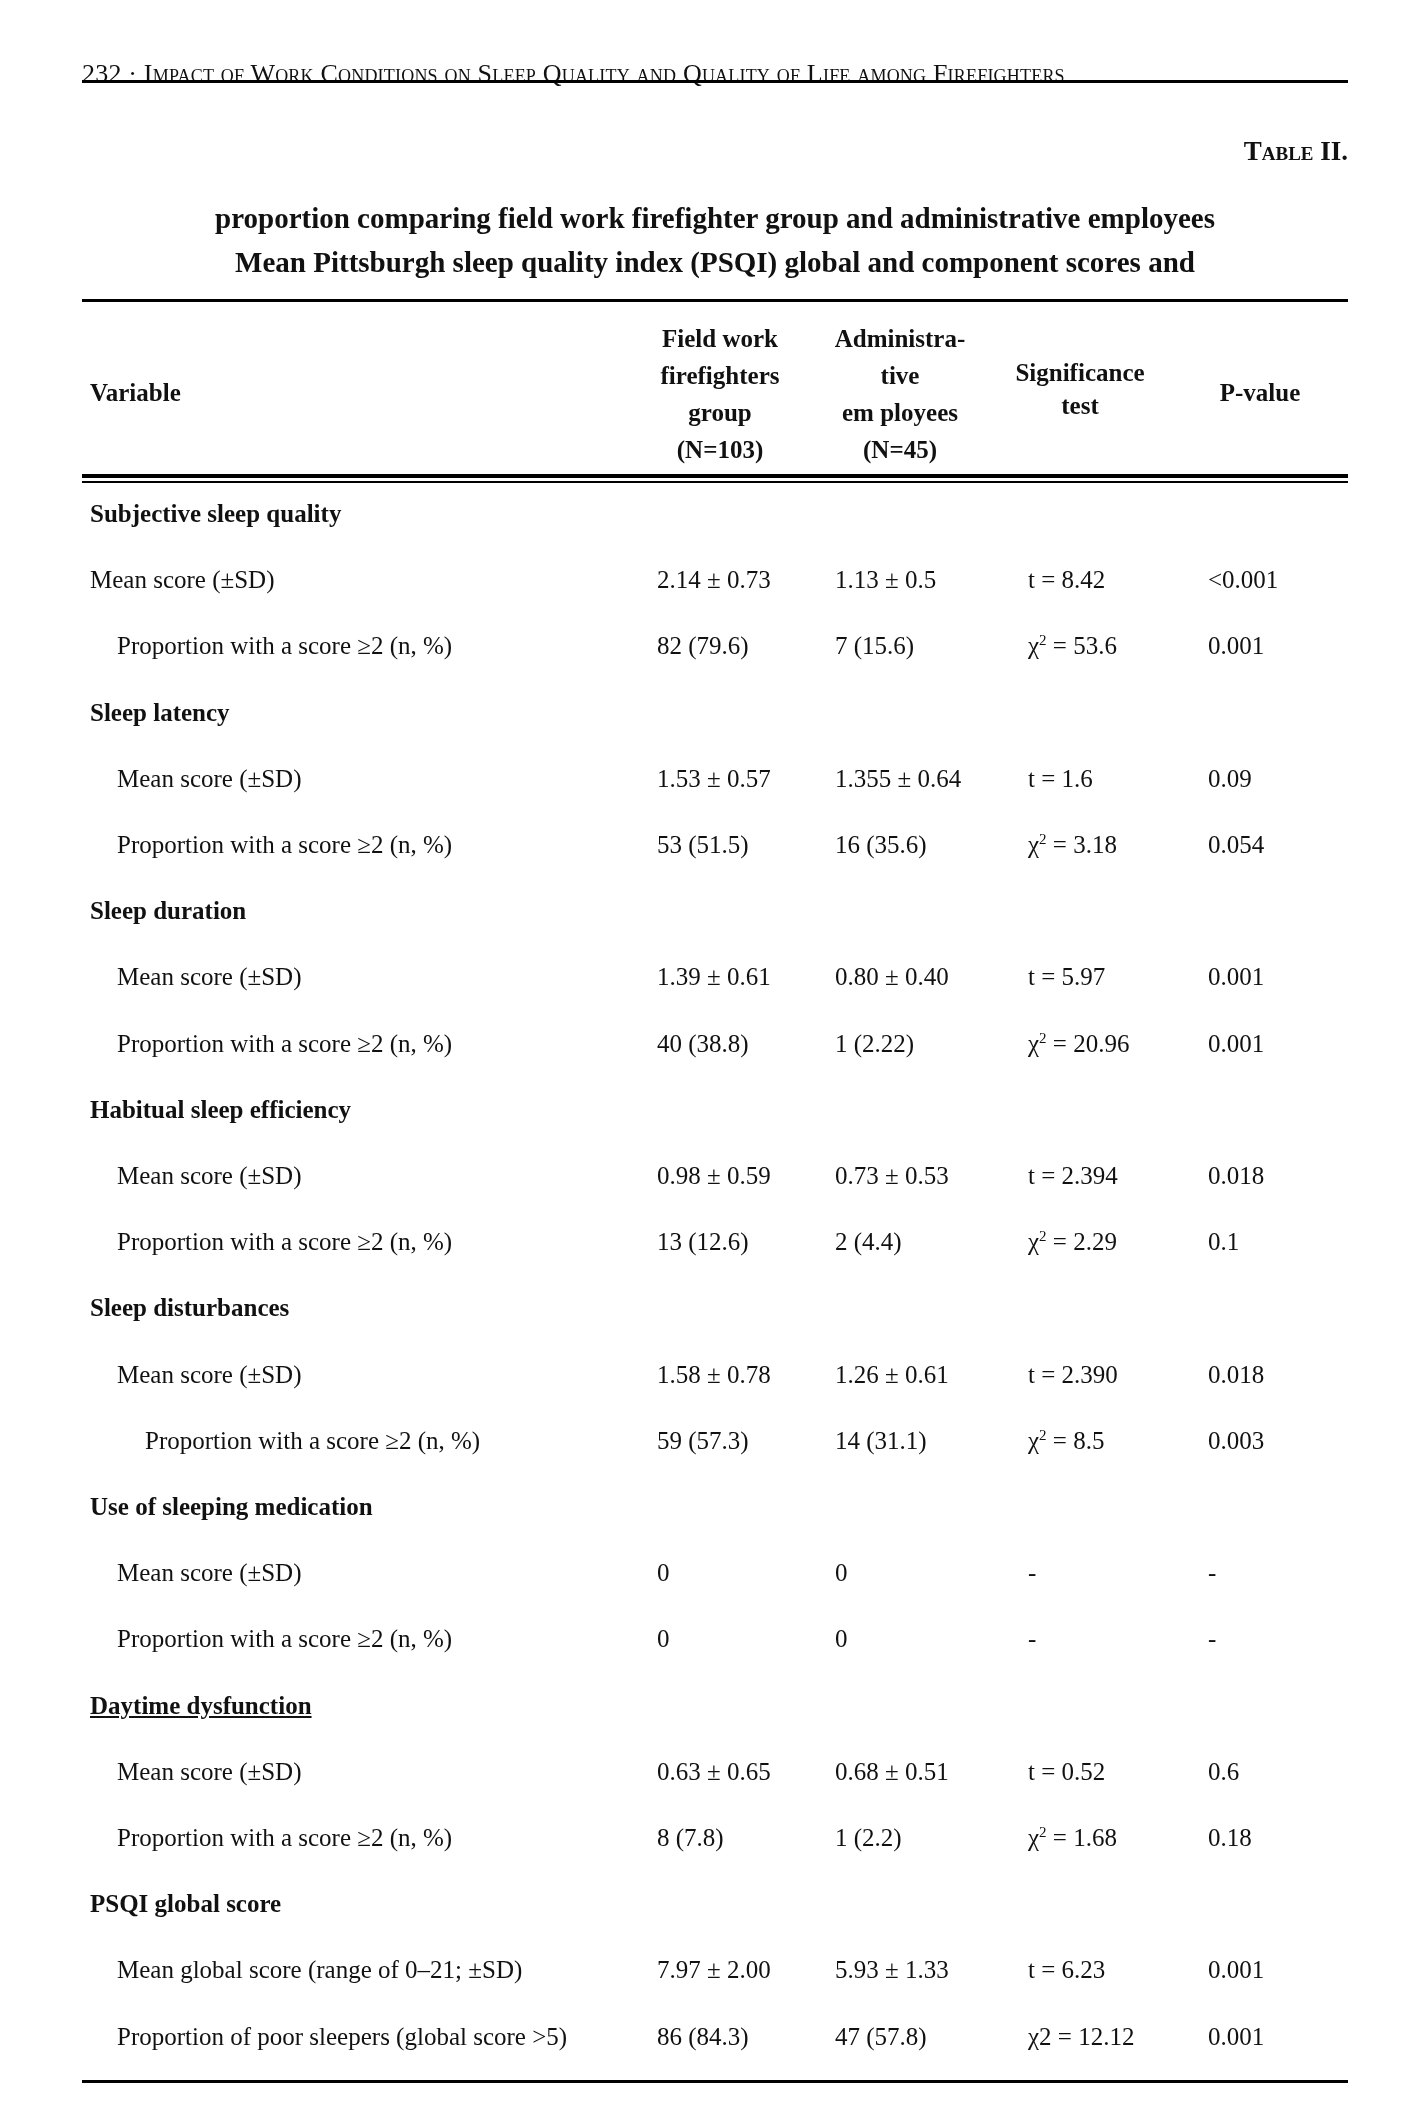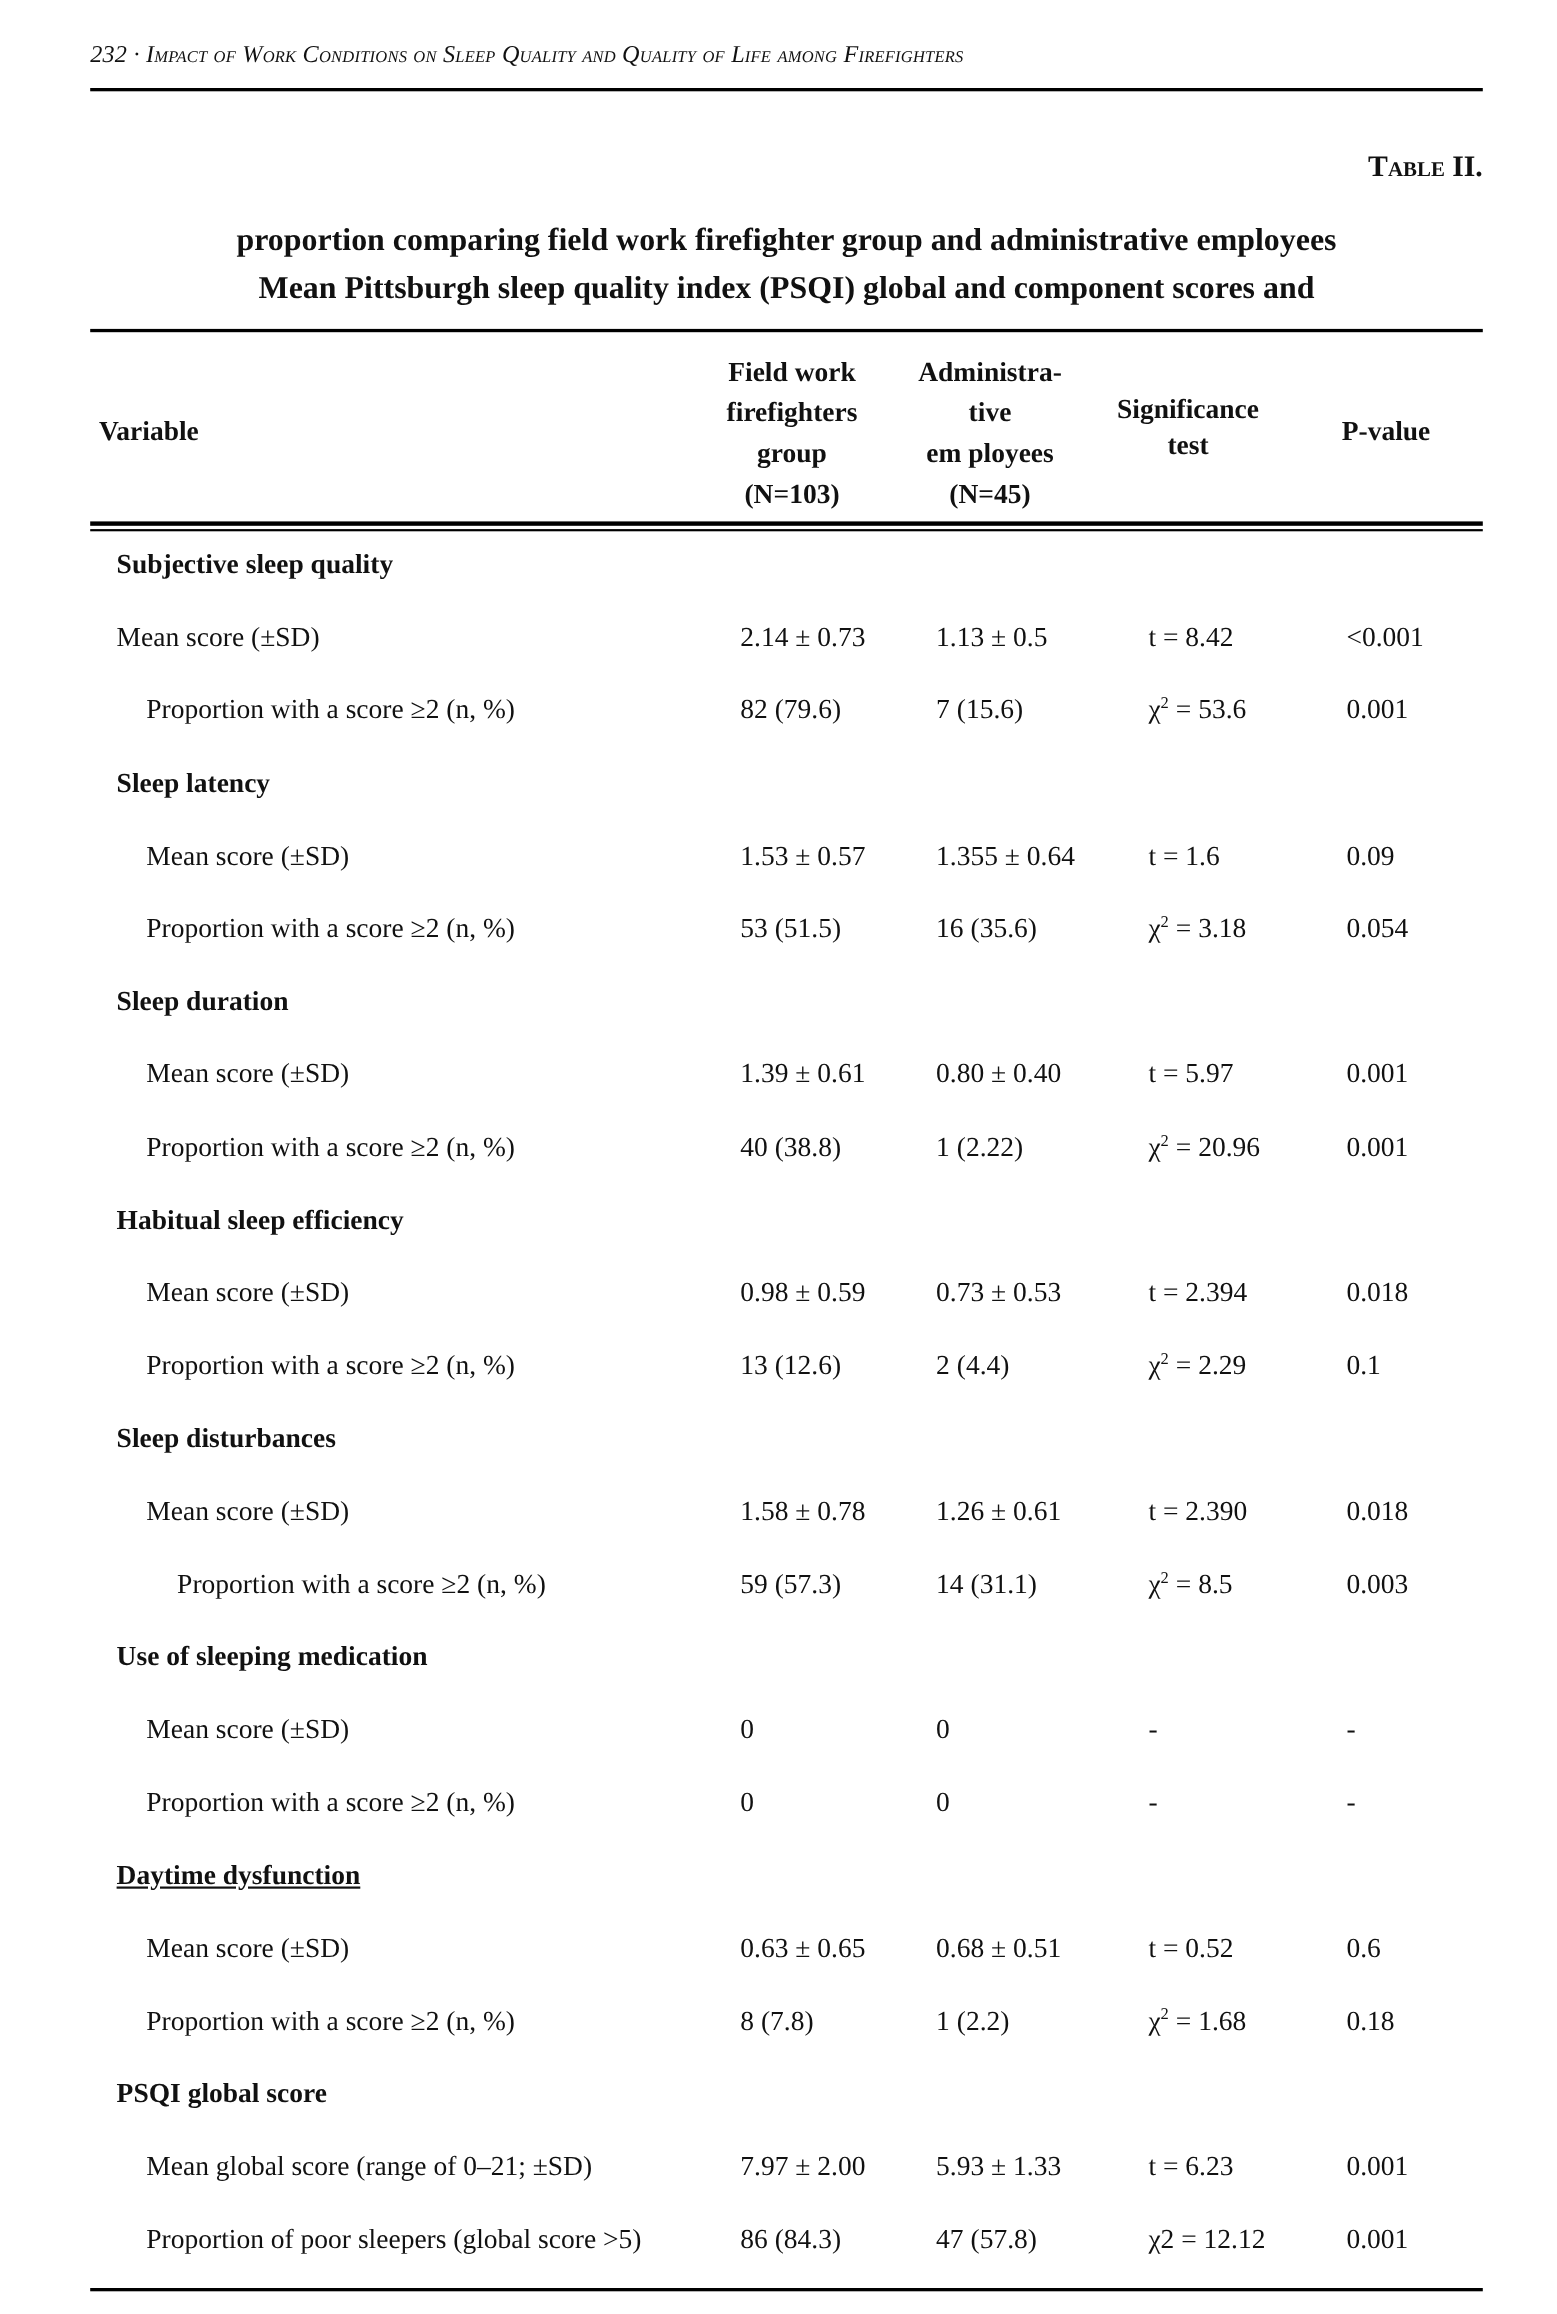--- a/index.html
+++ b/index.html
@@ -1,27 +1,27 @@
 <!DOCTYPE html>
 <html><head>
 <meta charset="utf-8">
 <style>
   html, body { margin: 0; padding: 0; background: #ffffff; }
   body { width: 1415px; height: 2104px; position: relative; font-family: "Liberation Serif", "DejaVu Serif", serif; color: #111; }
-  .running-head { position: absolute; left: 82px; top: 36px; font-size: 22px; font-variant: small-caps; letter-spacing: 0.2px; font-style: italic; }
+  .running-head { position: absolute; left: 82px; top: 59px; font-size: 26px; font-variant: small-caps; letter-spacing: 0.2px; }
   .head-rule { position: absolute; left: 82px; width: 1266px; top: 80px; height: 3px; background: #000; }
   .table-label { position: absolute; right: 67px; top: 136px; font-size: 27px; font-weight: bold; font-variant: small-caps; }
   .table-title { position: absolute; left: 82px; width: 1266px; top: 196px; text-align: center; font-size: 29px; font-weight: bold; line-height: 44px; }
   .rule { position: absolute; left: 82px; width: 1266px; background: #000; }
   .rule.top { top: 299px; height: 3px; }
   .rule.dbl1 { top: 474px; height: 4px; }
   .rule.dbl2 { top: 481px; height: 2px; }
   .rule.bottom { top: 2080px; height: 3px; }
   .th { position: absolute; font-weight: bold; font-size: 25px; text-align: center; line-height: 37px; }
-  .row { position: absolute; left: 0; width: 1368px; height: 40px; font-size: 25px; margin-left: 16px; }
+  .row { position: absolute; left: 0; width: 1368px; height: 40px; font-size: 25px; }
   .row span { position: absolute; top: 0; white-space: nowrap; }
   .section { font-weight: bold; }
   .c1 { left: 657px; } .c2 { left: 835px; } .c3 { left: 1028px; } .c4 { left: 1208px; }
   sup { font-size: 60%; vertical-align: super; line-height: 0; }
 </style>
 </head>
 <body>
 
 <div class="running-head">232 · Impact of Work Conditions on Sleep Quality and Quality of Life among Firefighters</div>
 <div class="head-rule"></div>

